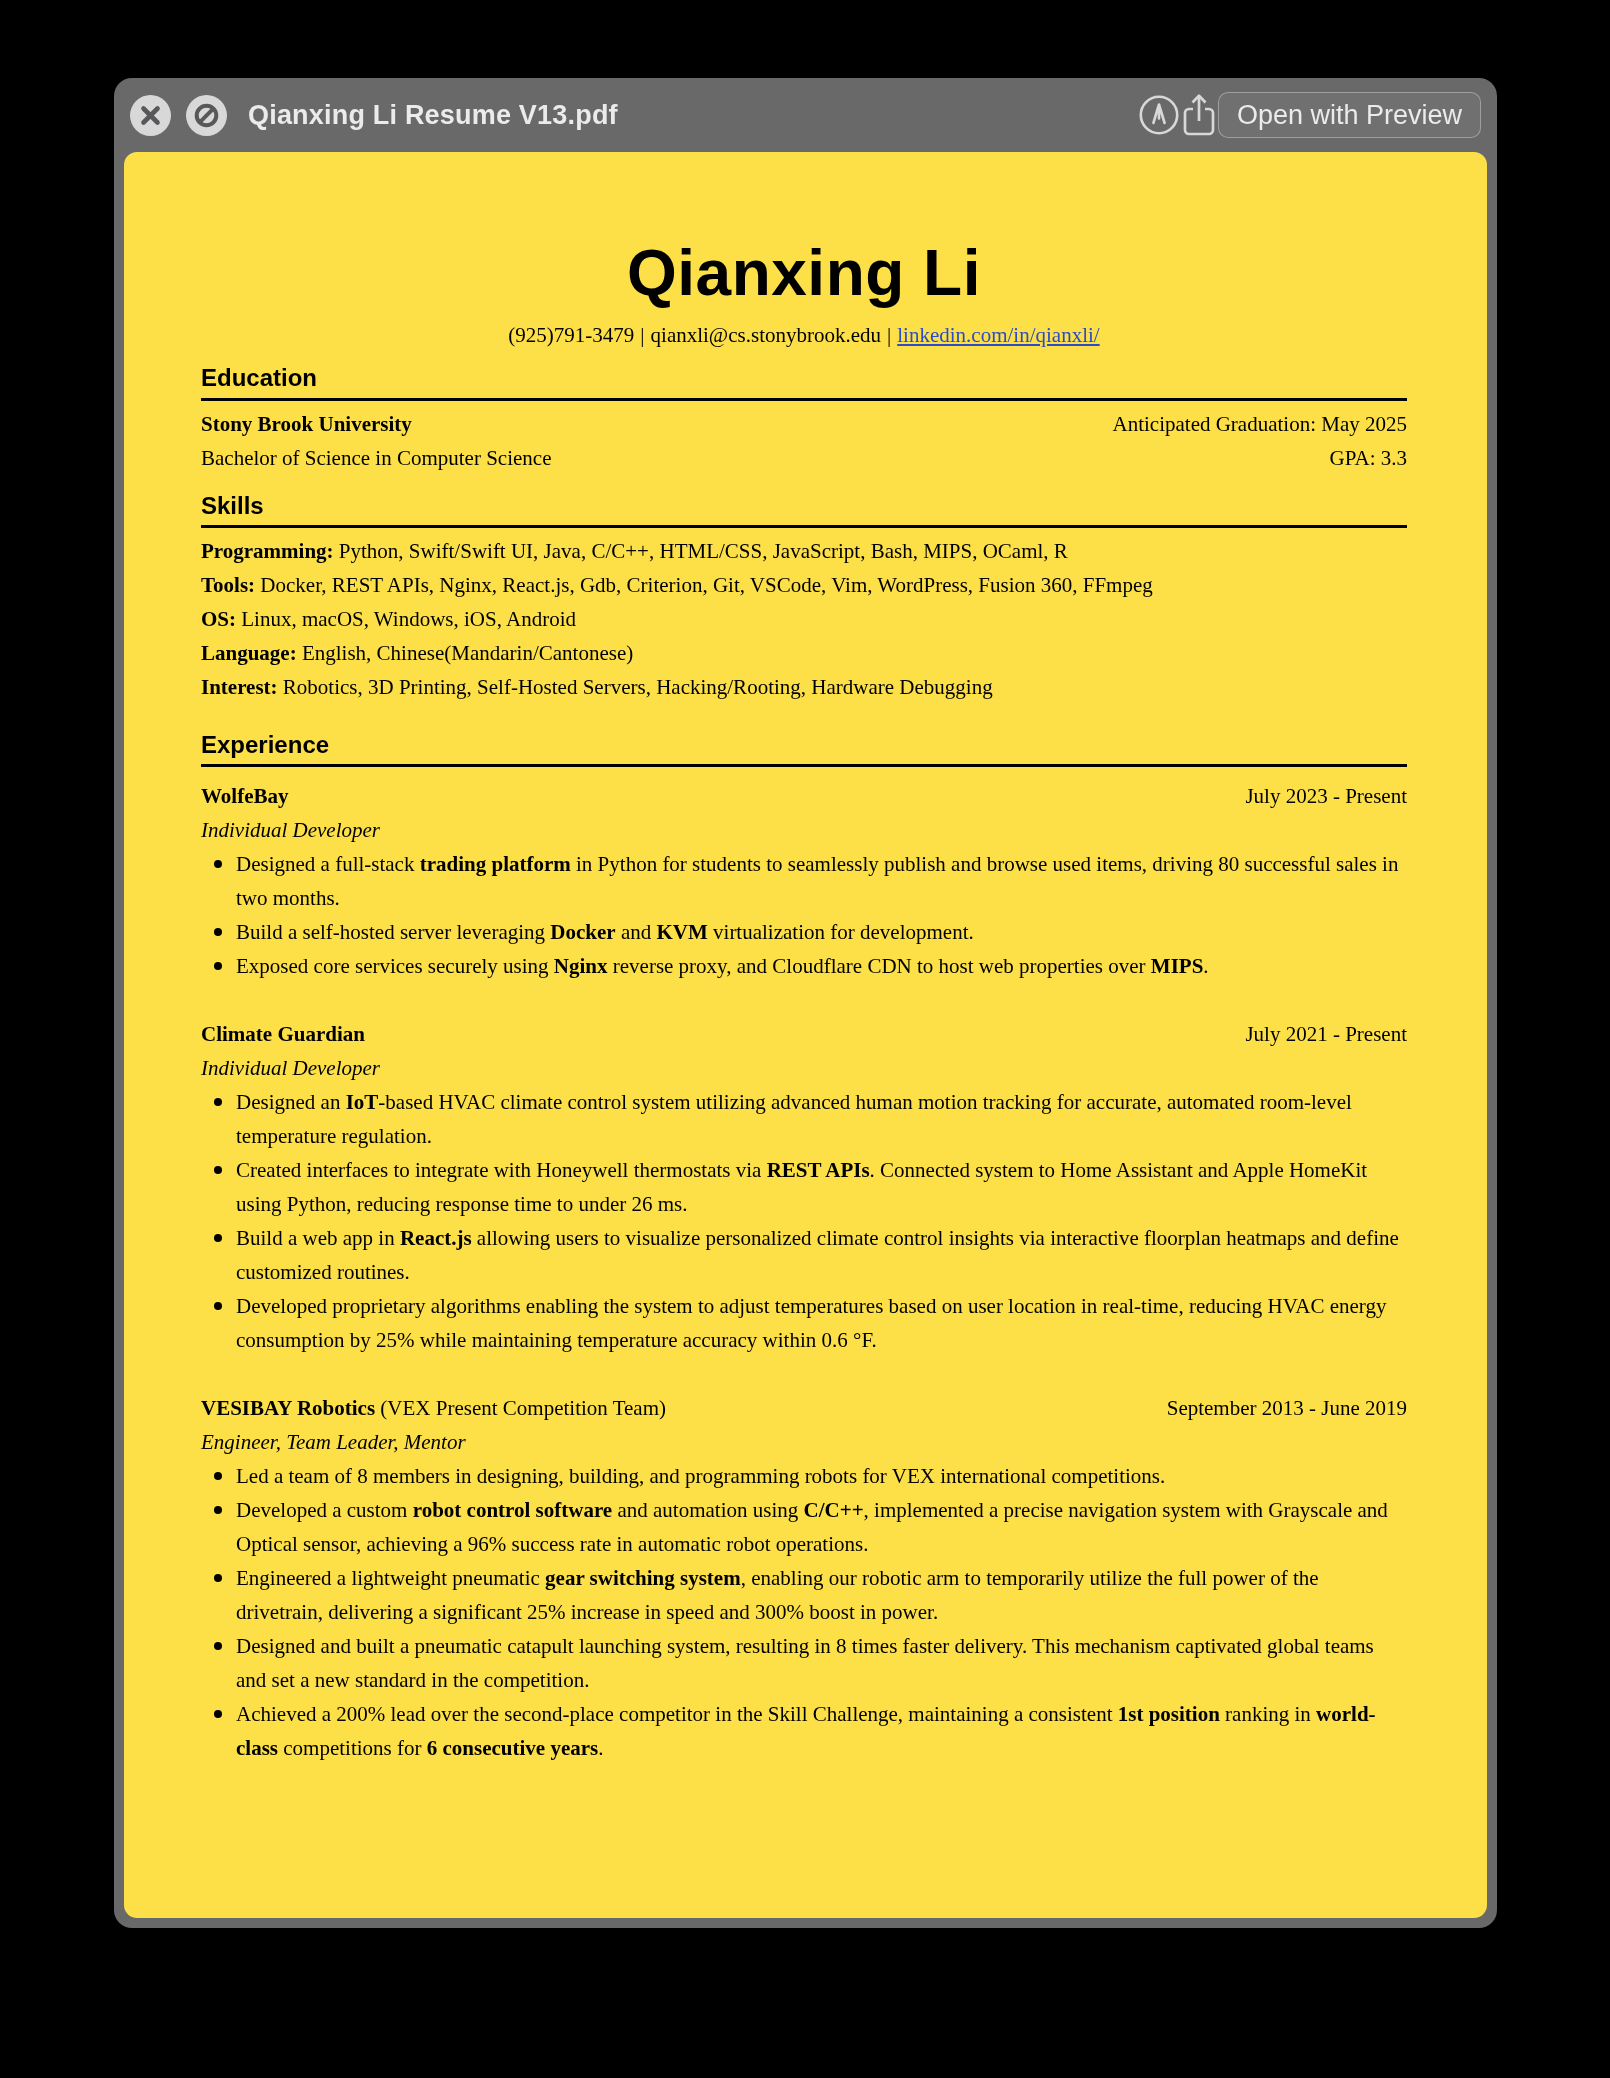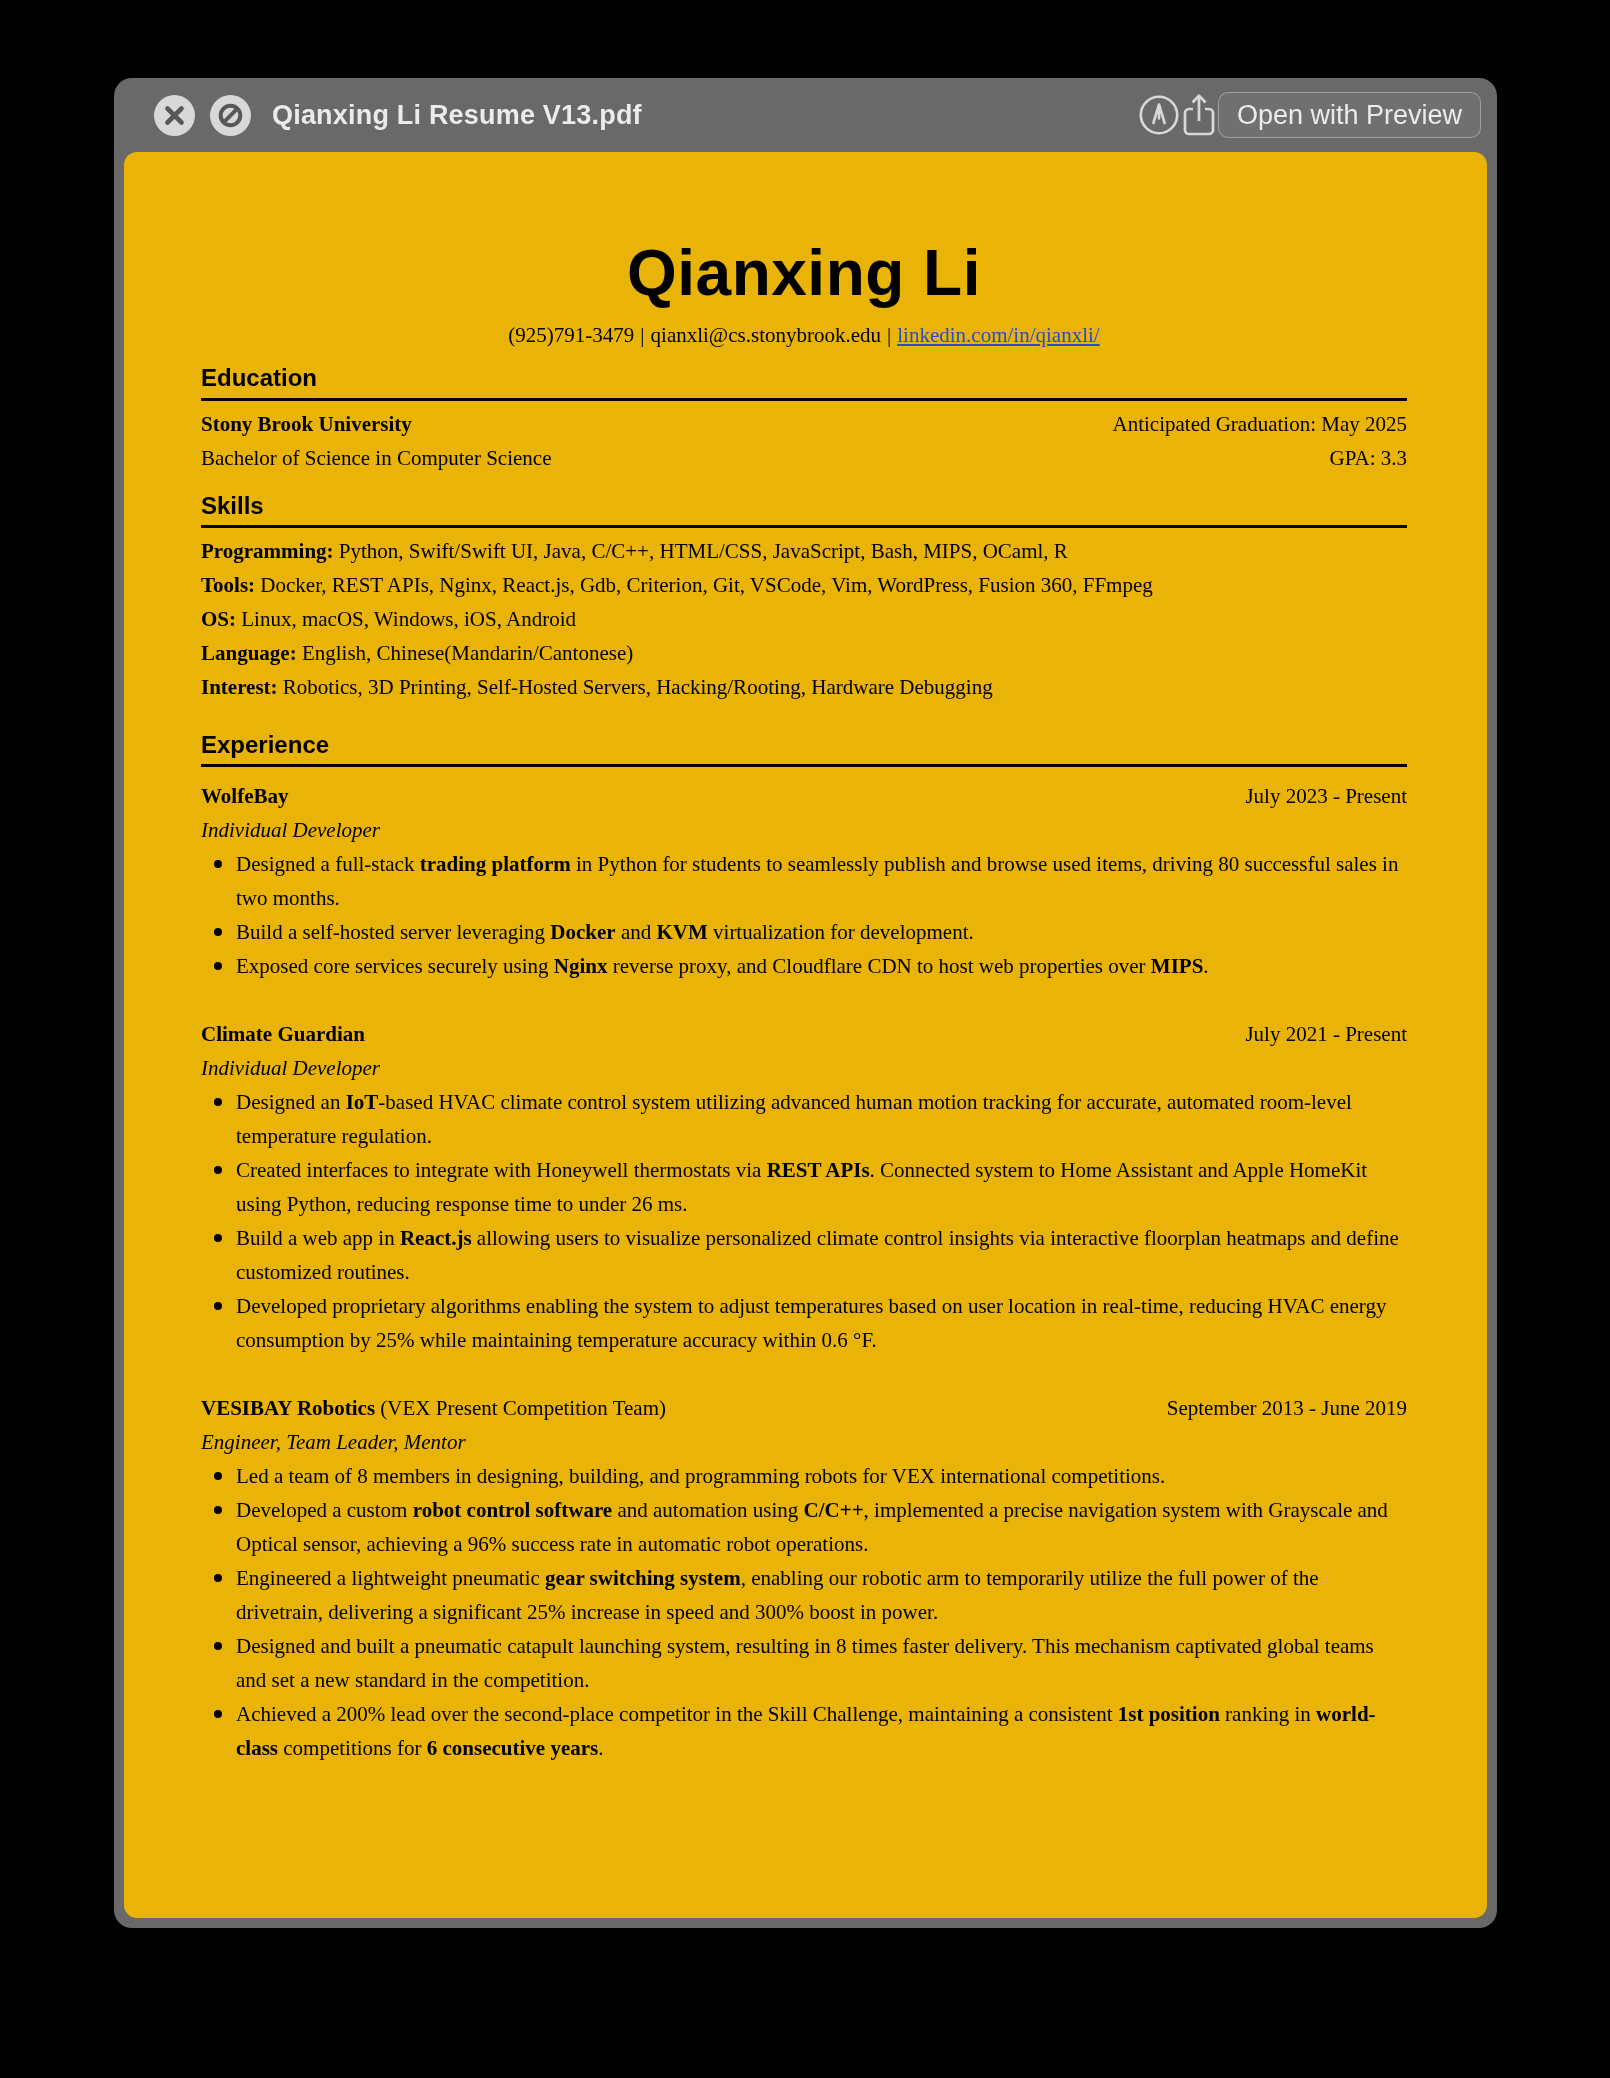--- a/index.html
+++ b/index.html
@@ -23,21 +23,21 @@
     border-radius: 18px;
     box-sizing: border-box;
     display: flex;
     flex-direction: column;
   }
   .titlebar {
     height: 74px;
     flex: 0 0 74px;
     display: flex;
     align-items: center;
-    padding: 0 16px 0 40px;
+    padding: 0 16px 0 16px;
     box-sizing: border-box;
   }
   .titlebar-left {
     display: flex;
     align-items: center;
     gap: 15px;
     flex: 1 1 auto;
     min-width: 0;
   }
   .circle-btn {
@@ -81,21 +81,21 @@
     font-size: 27px;
     font-family: "Liberation Sans", sans-serif;
     cursor: pointer;
     white-space: nowrap;
   }
 
   
   .page {
     flex: 1 1 auto;
     margin: 0 10px 10px 10px;
-    background: #eab308;
+    background: #fde047;
     border-radius: 13px;
     box-sizing: border-box;
     padding: 88px 80px 0 77px;
     color: #000000;
     font-family: "Liberation Serif", serif;
     font-size: 21px;
     overflow: hidden;
   }
 
   .resume-name {

